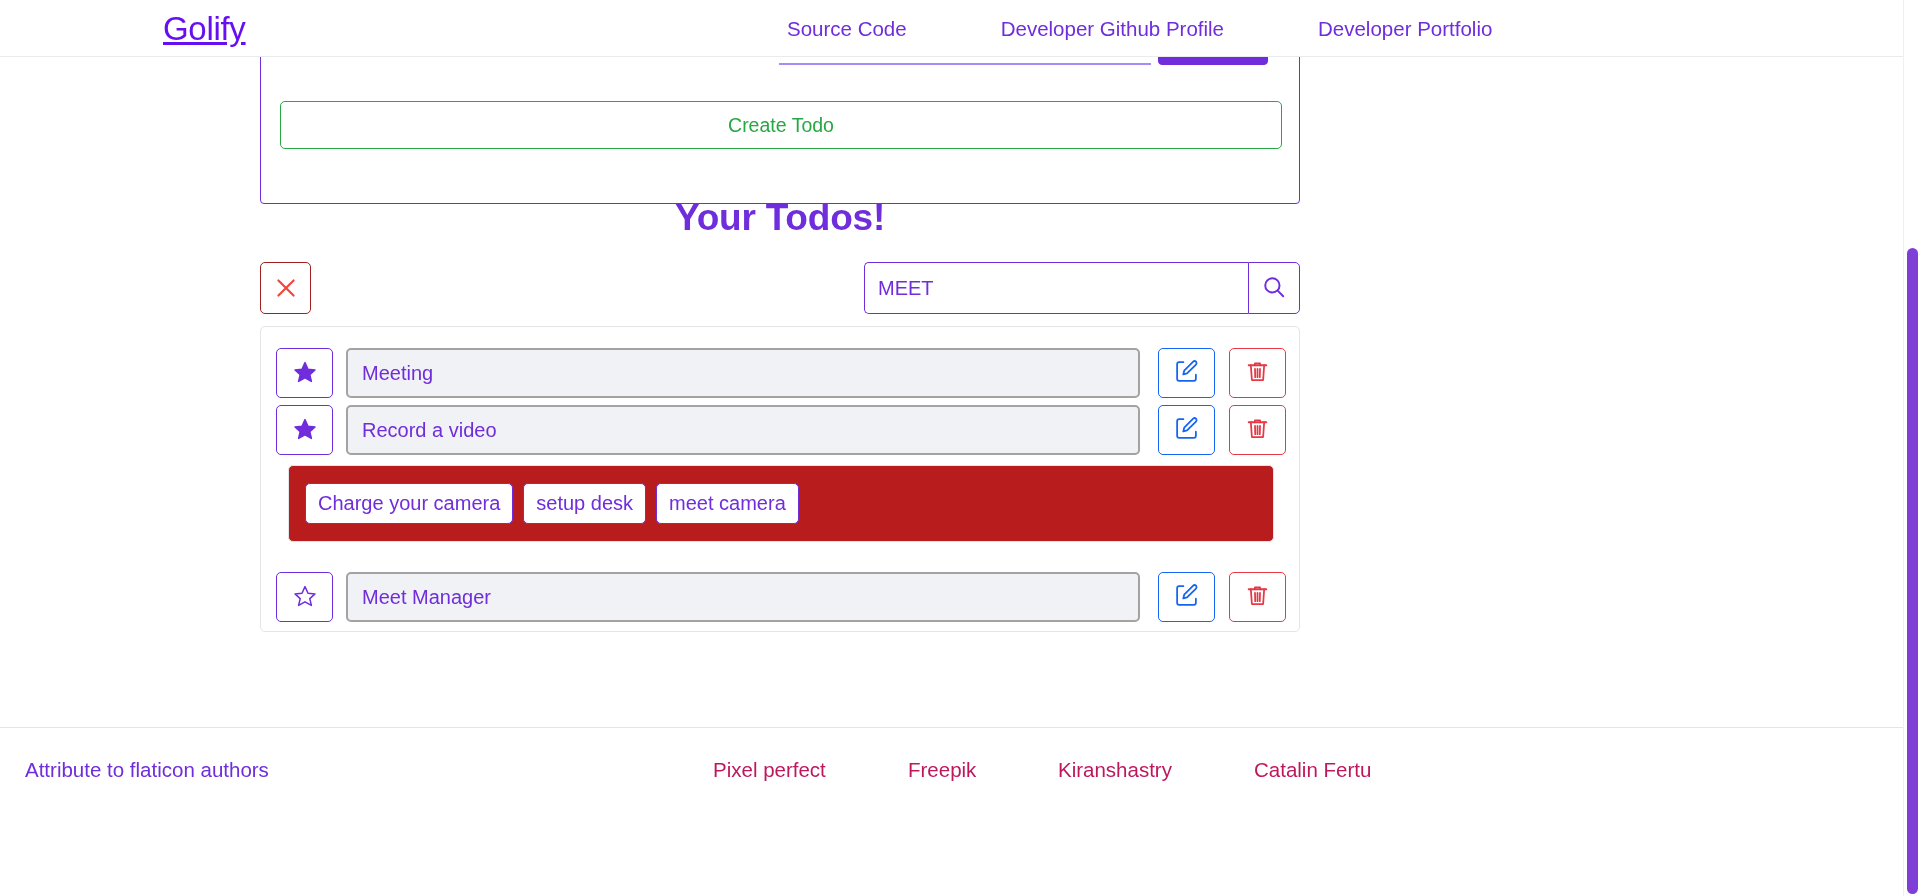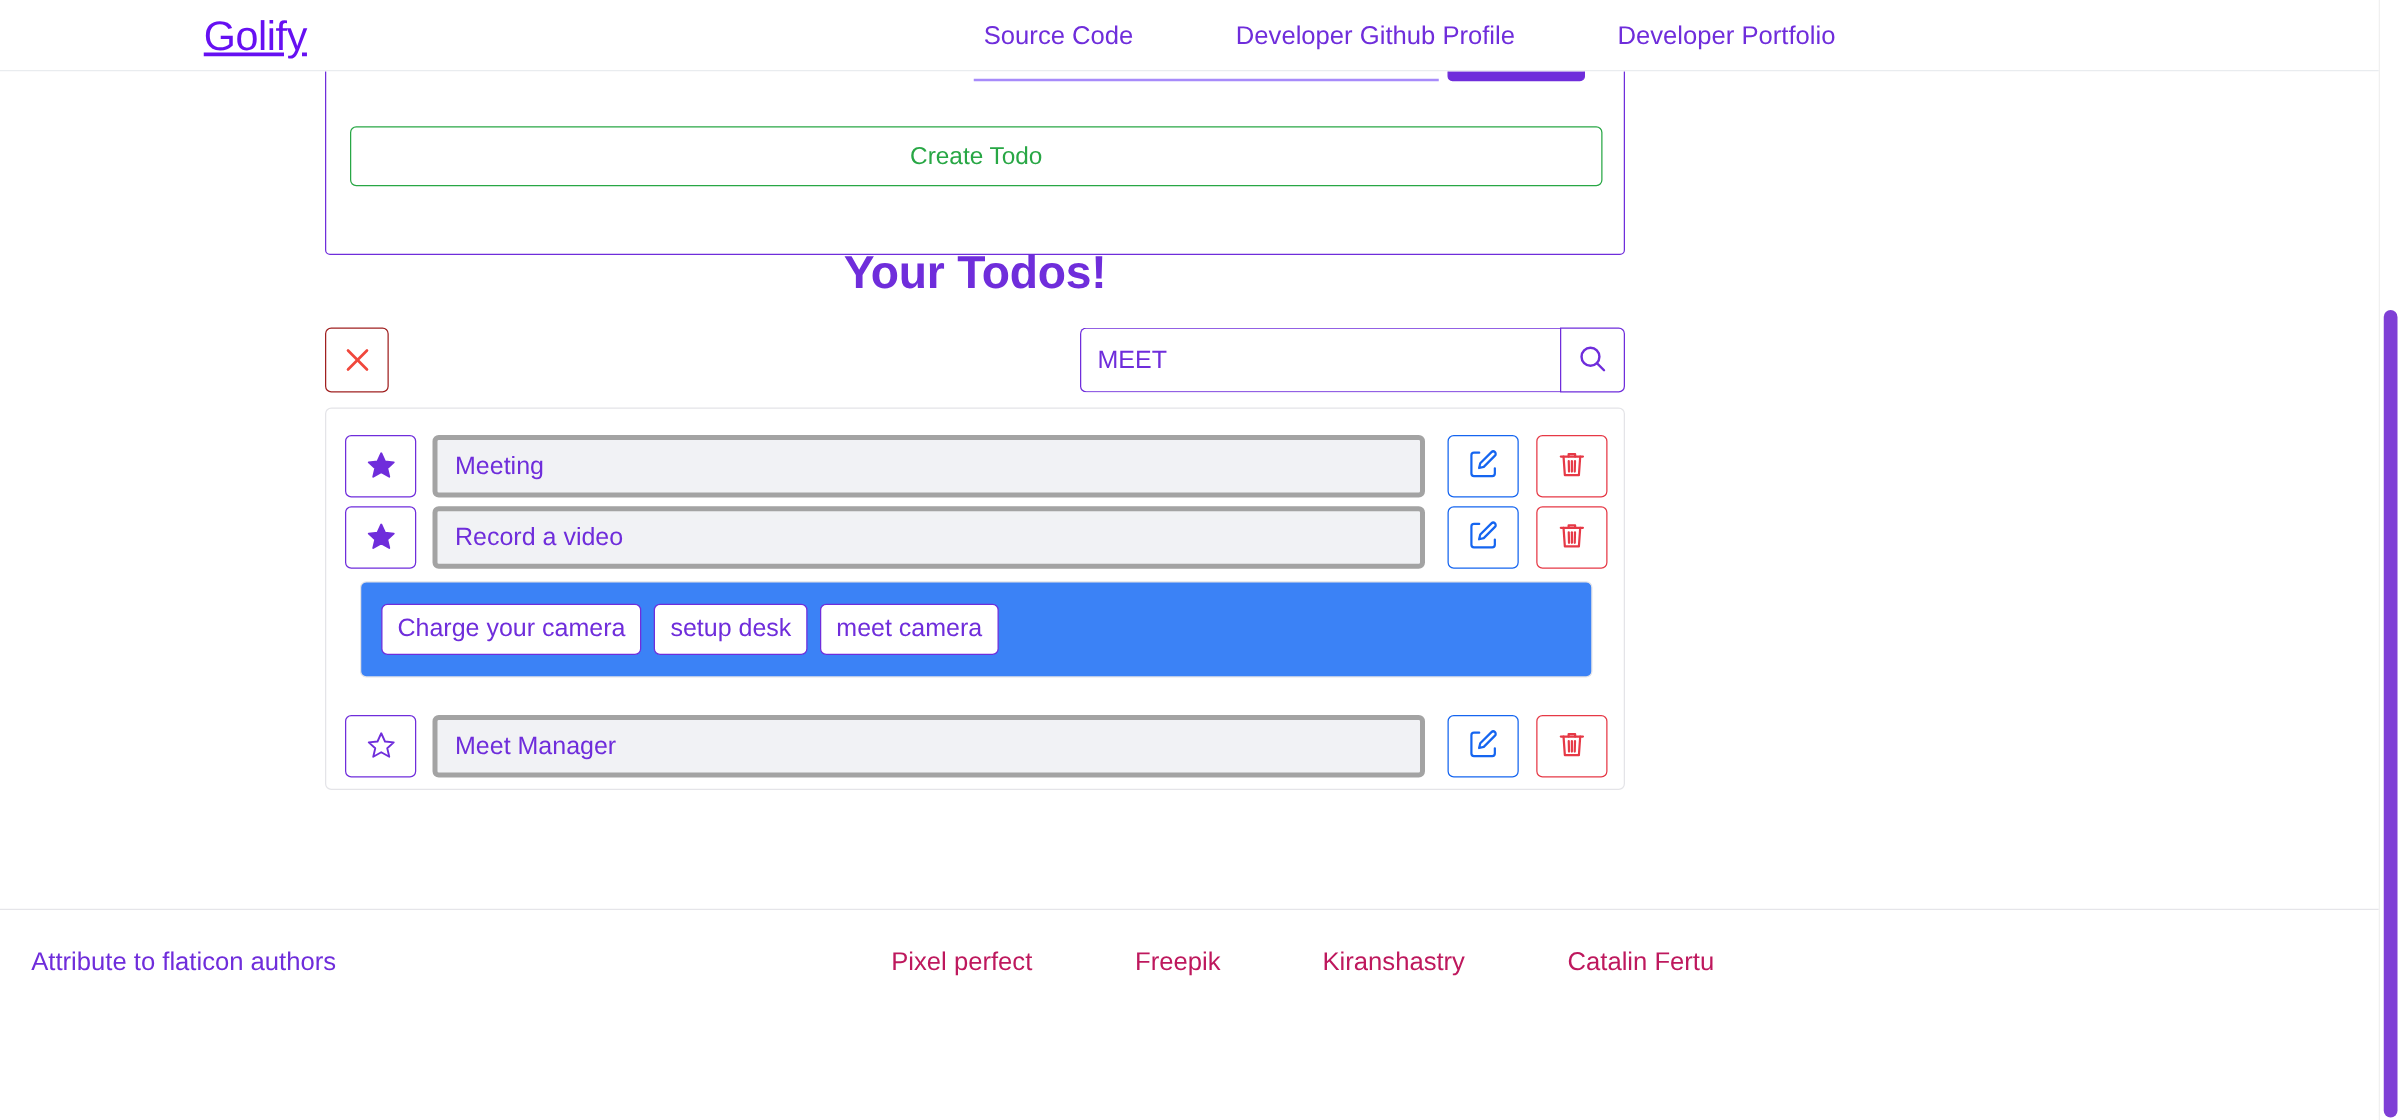--- a/index.html
+++ b/index.html
@@ -23,21 +23,21 @@
   }
   .brand {
     position: absolute; left: 163px; top: 9px;
     font-size: 33px; font-weight: 500;
     color: #6610f2; letter-spacing: -0.3px;
     line-height: 40px;
   }
   .nav-links {
     position: absolute; left: 760px; top: 0;
     height: 57px; display: flex; align-items: flex-start;
-    gap: 0;
+    gap: 12px;
   }
   .nav-link {
     color: #6f2ddb;
     font-size: 20.5px;
     text-decoration: none;
     padding: 0 0;
     line-height: 57px;
     white-space: nowrap;
   }
   .nl1 { margin-left: 27px; }
@@ -180,21 +180,21 @@
     border-radius: 5px;
     display: flex; align-items: center; justify-content: center;
     cursor: pointer;
     flex: 0 0 auto;
   }
   .todo-text {
     margin-left: 13px;
     flex: 1 1 auto;
     height: 50px;
     background: #f1f2f5;
-    border: 4px solid #a3a3a3;
+    border: 2px solid #a3a3a3;
     border-radius: 5px;
     display: flex; align-items: center;
     padding-left: 14px;
     font-size: 20px;
     color: #6f2ddb;
   }
   .icon-btn {
     flex: 0 0 auto;
     width: 57px; height: 50px;
     background: #ffffff;
@@ -203,21 +203,21 @@
     cursor: pointer;
   }
   .edit-btn { border: 1px solid #1565f0; margin-left: 18px; }
   .del-btn  { border: 1px solid #e63946; margin-left: 14px; }
 
   
   .subtask-panel {
     position: absolute;
     left: 27px; top: 138px;
     width: 986px; height: 77px;
-    background: #3b82f6;
+    background: #b91c1c;
     border: 1px solid #e4e4e8;
     border-radius: 5px;
     display: flex; align-items: center;
     padding-left: 16px;
     gap: 10px;
   }
   .tag {
     border: 1px solid #6f2ddb;
     border-radius: 5px;
     color: #6f2ddb;

